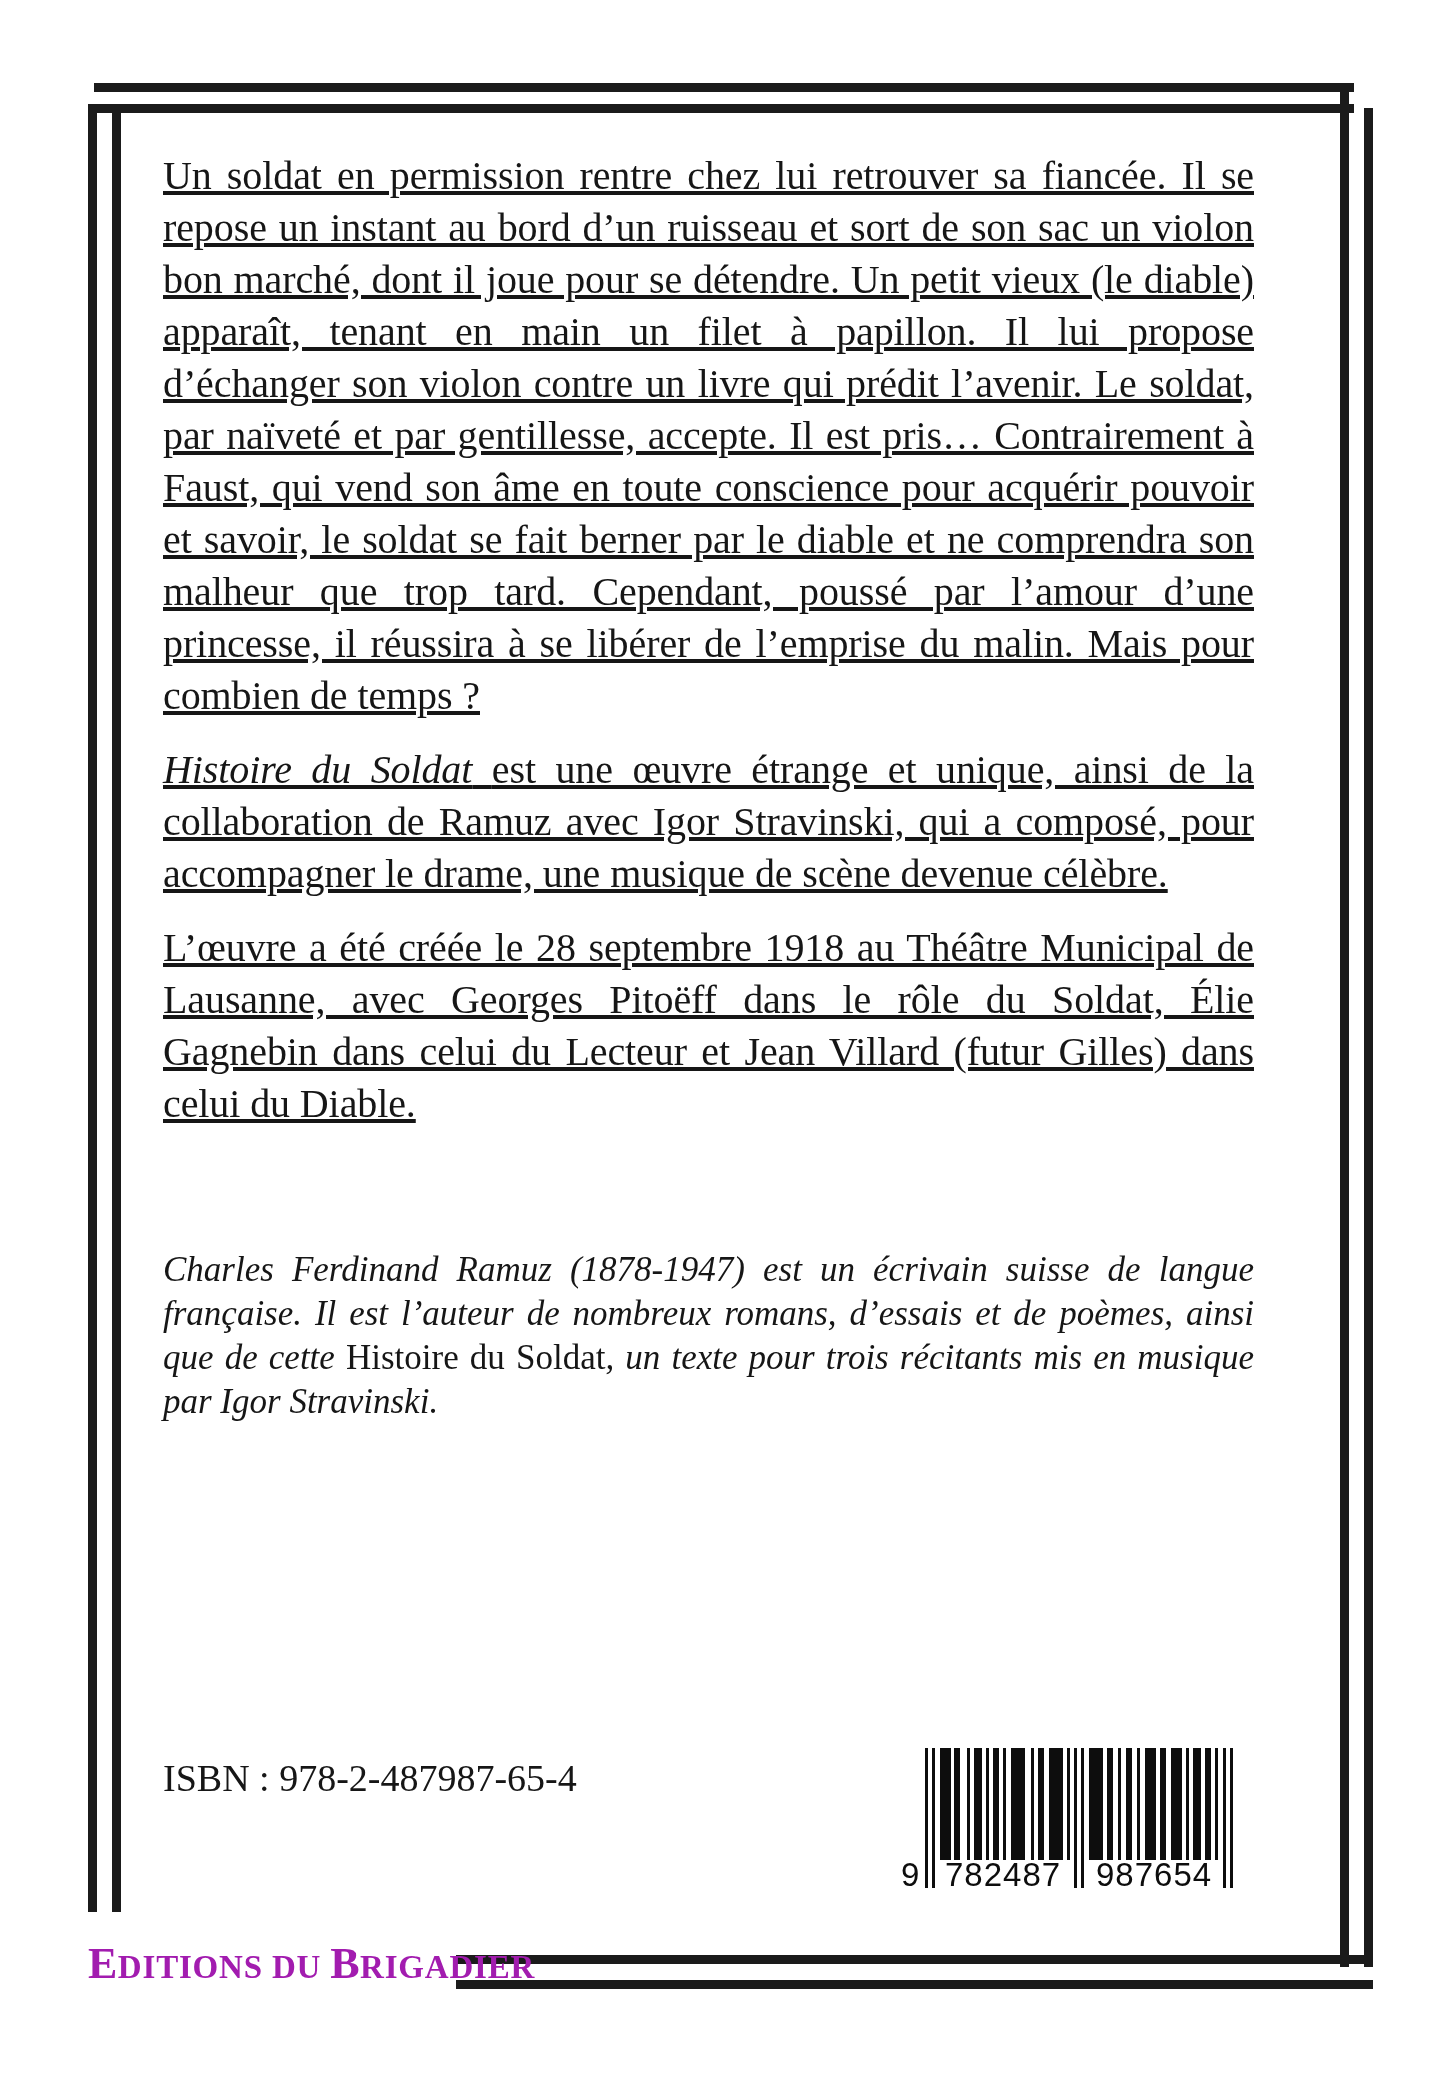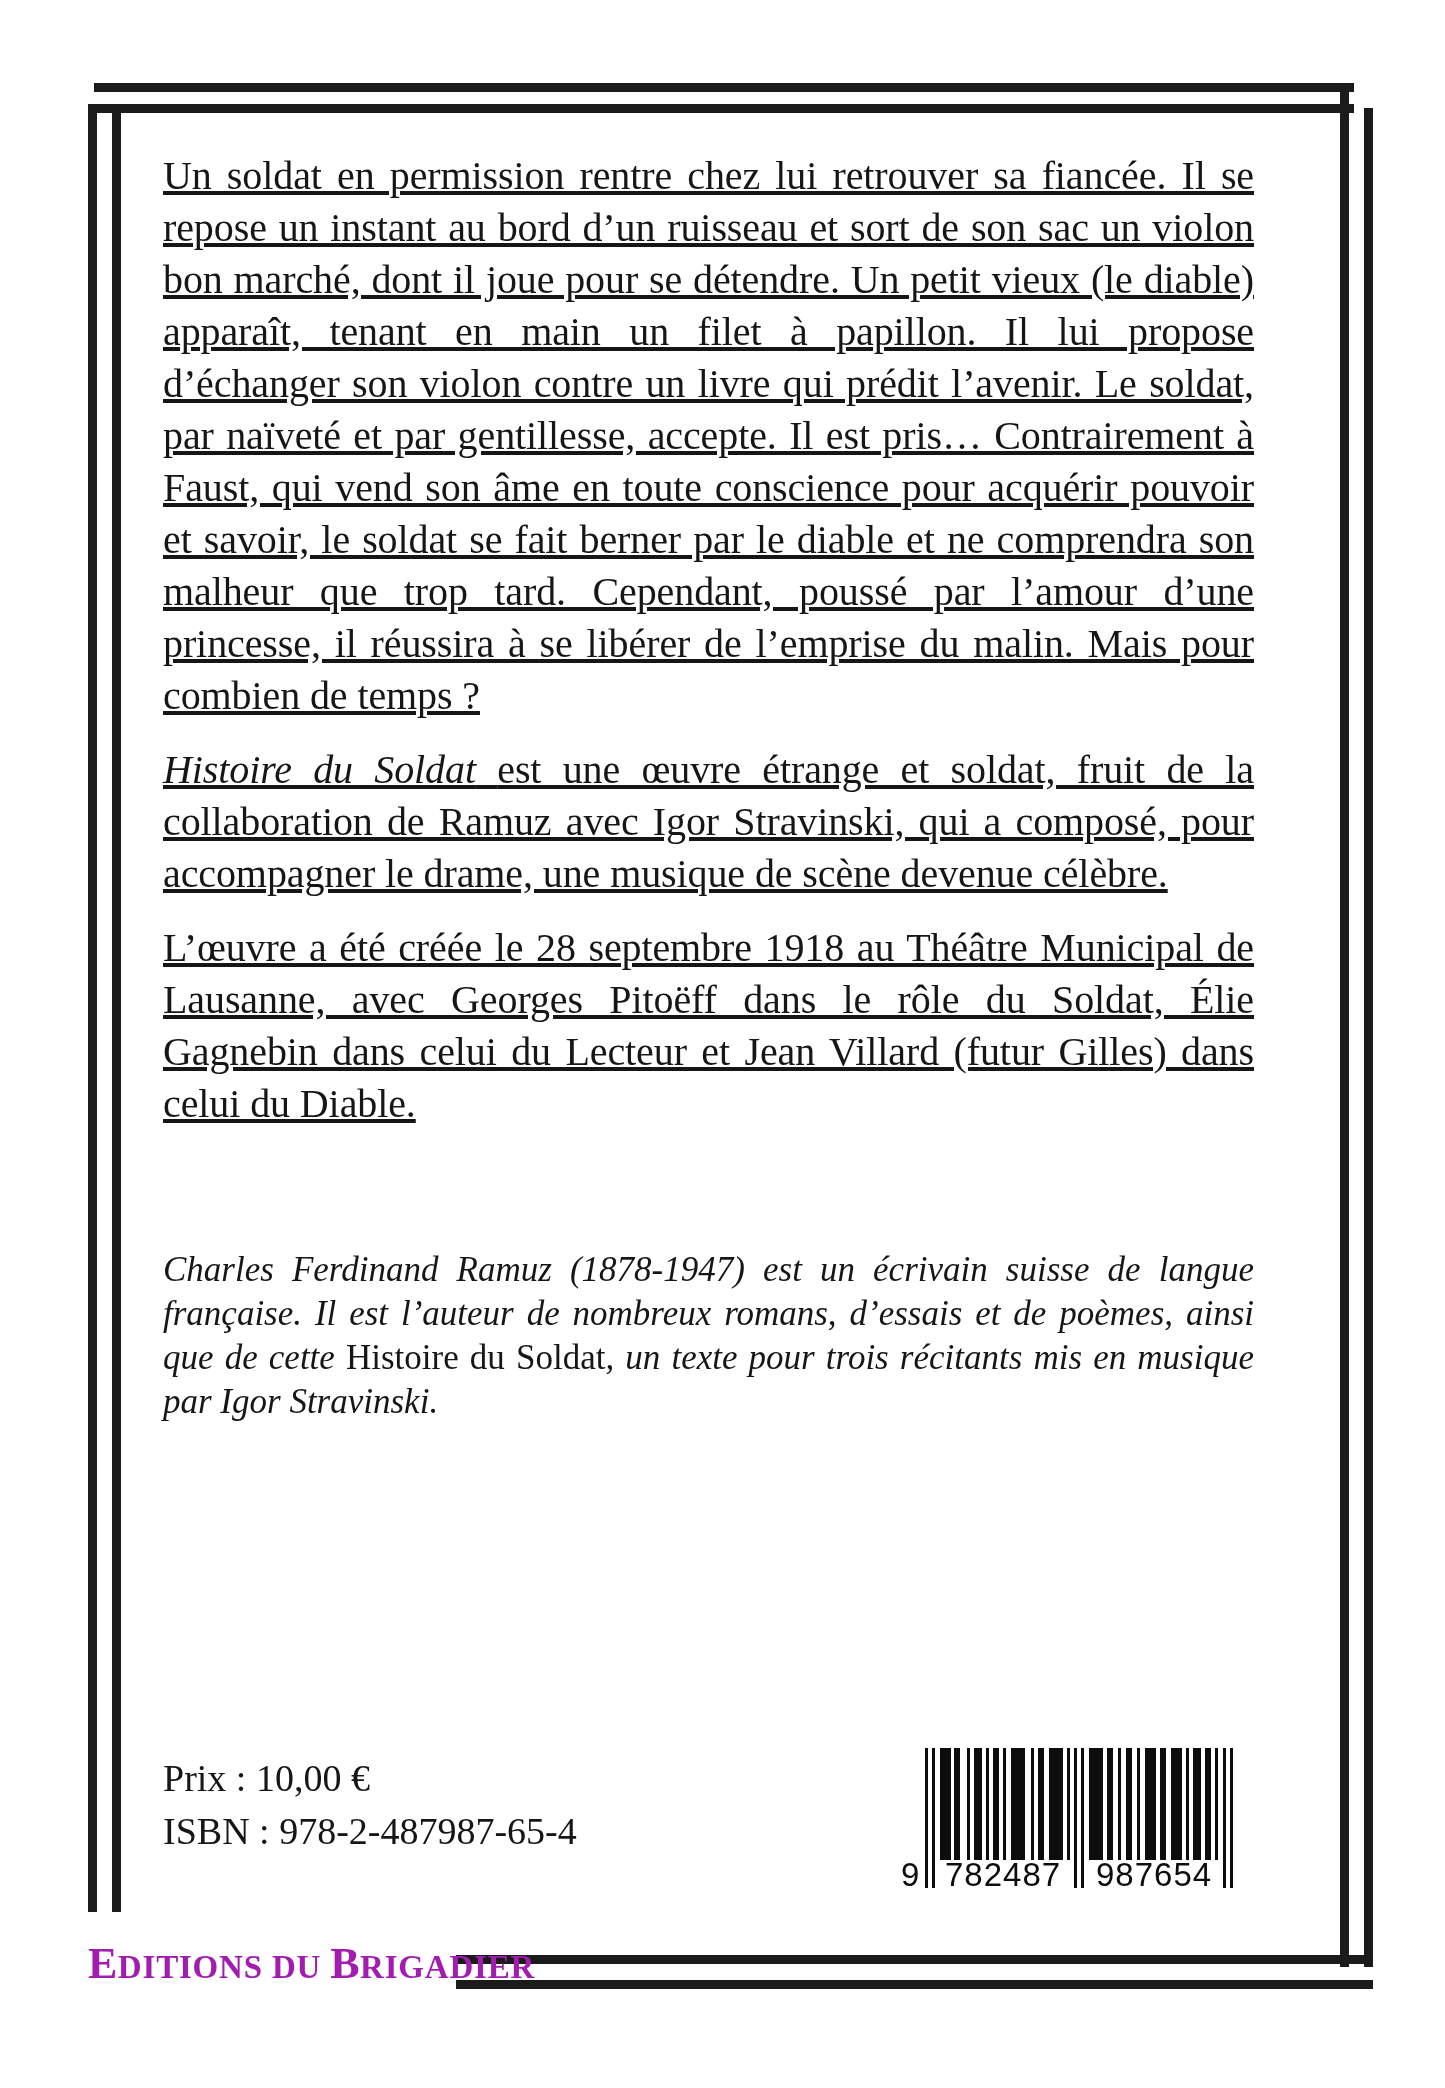--- a/index.html
+++ b/index.html
@@ -194,29 +194,28 @@
   <div class="rule-left-outer"></div>
   <div class="rule-left-inner"></div>
   <div class="rule-right-inner"></div>
   <div class="rule-right-outer"></div>
   <div class="rule-bottom-upper"></div>
   <div class="rule-bottom-lower"></div>
 
   <div class="blurb">
     <p class="para">Un soldat en permission rentre chez lui retrouver sa fiancée. Il se repose un instant au bord d’un ruisseau et sort de son sac un violon bon marché, dont il joue pour se détendre. Un petit vieux (le diable) apparaît, tenant en main un filet à papillon. Il lui propose d’échanger son violon contre un livre qui prédit l’avenir. Le soldat, par naïveté et par gentillesse, accepte. Il est pris… Contrairement à Faust, qui vend son âme en toute conscience pour acquérir pouvoir et savoir, le soldat se fait berner par le diable et ne comprendra son malheur que trop tard. Cependant, poussé par l’amour d’une princesse, il réussira à se libérer de l’emprise du malin. Mais pour combien de temps ?</p>
 
-    <p class="para"><i>Histoire du Soldat</i> <span>est une œuvre étrange et soldat, fruit de la collaboration de Ramuz avec Igor Stravinski, qui a composé, pour accompagner le drame, une musique de scène devenue célèbre.</span></p>
+    <p class="para"><i>Histoire du Soldat</i> <span>est une œuvre étrange et unique, ainsi de la collaboration de Ramuz avec Igor Stravinski, qui a composé, pour accompagner le drame, une musique de scène devenue célèbre.</span></p>
 
     <p class="para">L’œuvre a été créée le 28 septembre 1918 au Théâtre Municipal de Lausanne, avec Georges Pitoëff dans le rôle du Soldat, Élie Gagnebin dans celui du Lecteur et Jean Villard (futur Gilles) dans celui du Diable.</p>
   </div>
 
   <p class="bio"><span>Charles Ferdinand Ramuz (1878-1947) est un écrivain suisse de langue française. Il est l’auteur de nombreux romans, d’essais et de poèmes, ainsi que de cette </span><span class="roman">Histoire du Soldat</span><span>, un texte pour trois récitants mis en musique par Igor Stravinski.</span></p>
 
   <div class="pricing">
-    <div>Prix : 10,00 €</div>
     <div>ISBN : 978-2-487987-65-4</div>
   </div>
 
   <div class="barcode-wrap">
     <svg class="barcode-bars" viewBox="0 0 356 158" preserveAspectRatio="none">
       <g fill="#0d0d0d">
 
         <rect x="24" y="6" width="3" height="140"></rect>
         <rect x="31" y="6" width="3" height="140"></rect>
 

